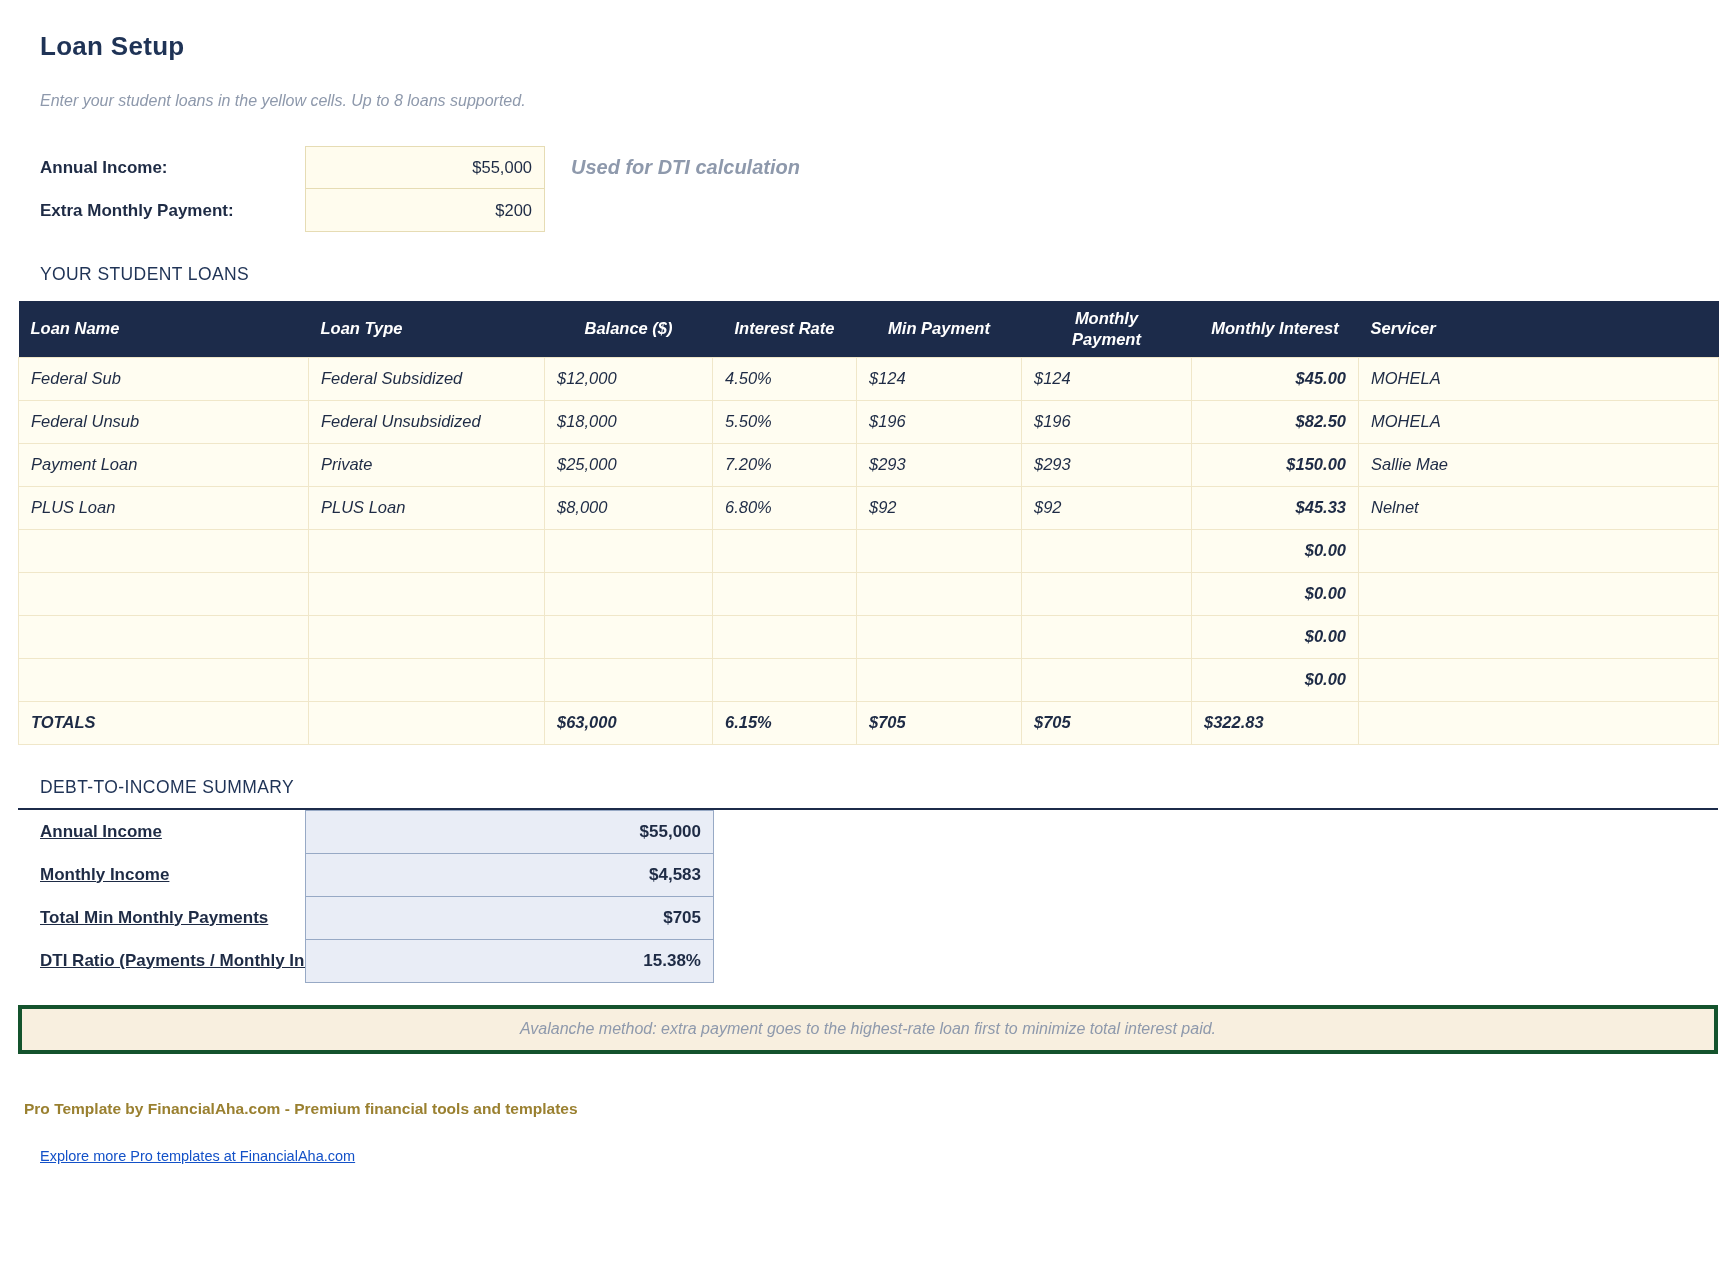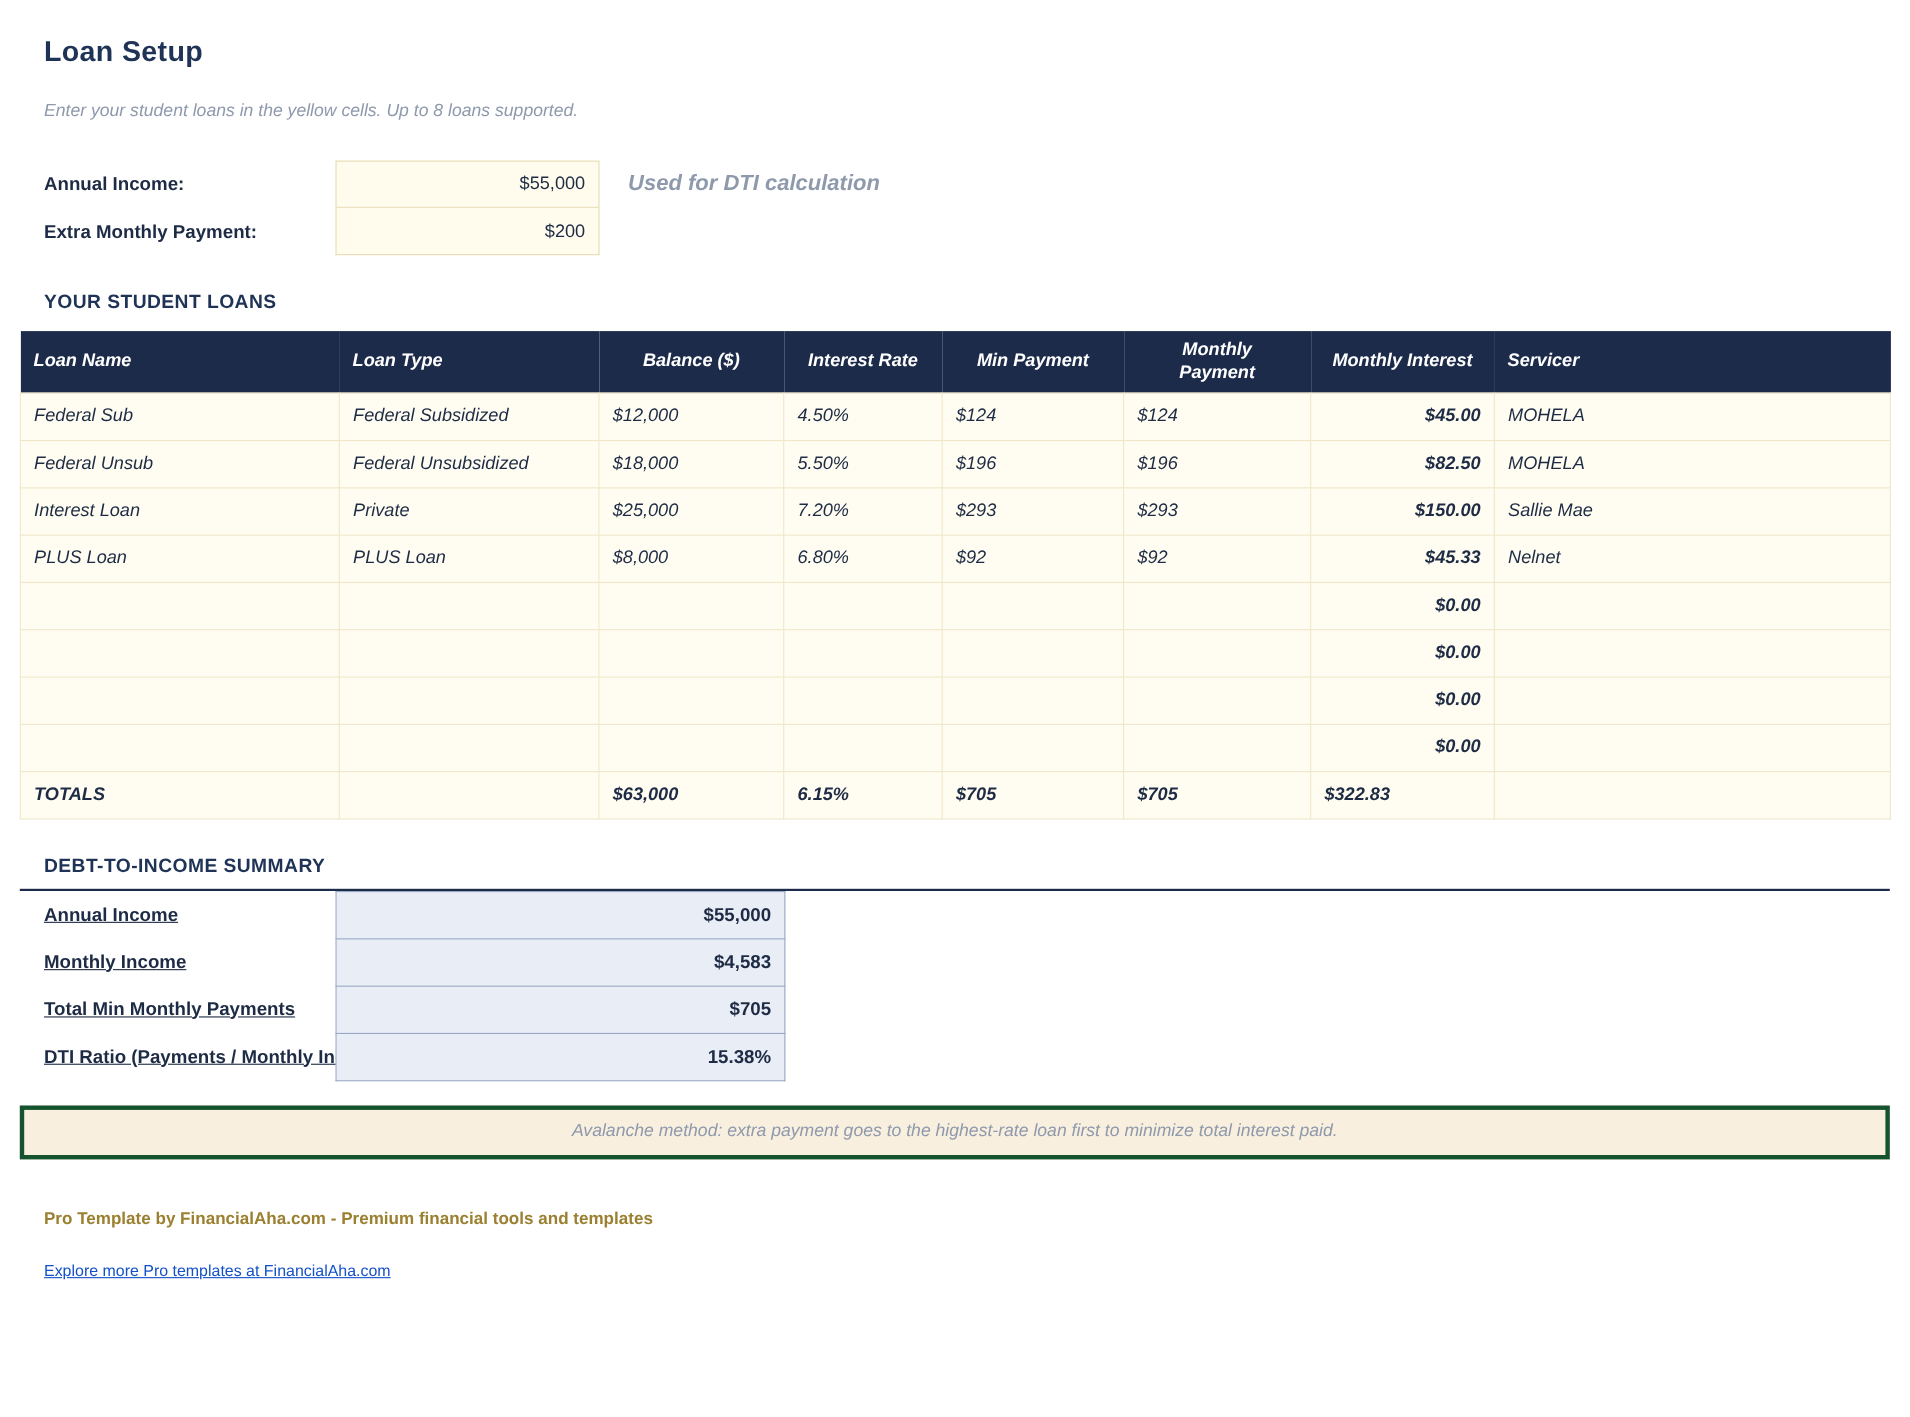--- a/index.html
+++ b/index.html
@@ -35,21 +35,21 @@
     padding: 0 12px; font-size: 16.5px; color: #1E2B45;
   }
   .input-row + .input-row .input-cell { border-top: none; }
   .input-note {
     margin-left: 26px; display: flex; align-items: center;
     font-size: 20px; font-style: italic; color: #8E99AC; font-weight: bold;
   }
 
   .section-heading {
     margin: 32px 22px 0 22px;
-    font-size: 17.5px; font-weight: bold; color: #1F3356;
+    font-size: 17.5px; font-weight: normal; color: #1F3356;
     letter-spacing: 0.4px;
   }
 
   table.loans {
     width: 1700px; margin-top: 16px;
     border-collapse: collapse; table-layout: fixed; font-style: italic;
   }
   table.loans th {
     background: #1C2B4A; color: #ffffff;
     font-size: 16.5px; font-weight: bold;
@@ -87,21 +87,21 @@
   }
 
   .banner {
     width: 1700px; height: 49px; margin-top: 22px;
     background: #F8EFDF; border: 4px solid #14532d;
     display: flex; align-items: center; justify-content: center;
     font-size: 16px; font-style: italic; color: #8E99AC;
   }
 
   .footer-credit {
-    margin: 46px 0 0 22px;
+    margin: 46px 0 0 6px;
     font-size: 15.5px; font-weight: bold; color: #9A8030;
   }
   .footer-link {
     display: inline-block; margin: 30px 0 0 22px;
     font-size: 14.5px; color: #1351C8; text-decoration: underline;
     cursor: pointer;
   }
 </style>
 </head>
 <body>
@@ -163,21 +163,21 @@
         <td>Federal Unsub</td>
         <td>Federal Unsubsidized</td>
         <td class="n">$18,000</td>
         <td class="n">5.50%</td>
         <td class="n">$196</td>
         <td class="n">$196</td>
         <td class="i">$82.50</td>
         <td class="s">MOHELA</td>
       </tr>
       <tr>
-        <td>Interest Loan</td>
+        <td>Payment Loan</td>
         <td>Private</td>
         <td class="n">$25,000</td>
         <td class="n">7.20%</td>
         <td class="n">$293</td>
         <td class="n">$293</td>
         <td class="i">$150.00</td>
         <td class="s">Sallie Mae</td>
       </tr>
       <tr>
         <td>PLUS Loan</td>

